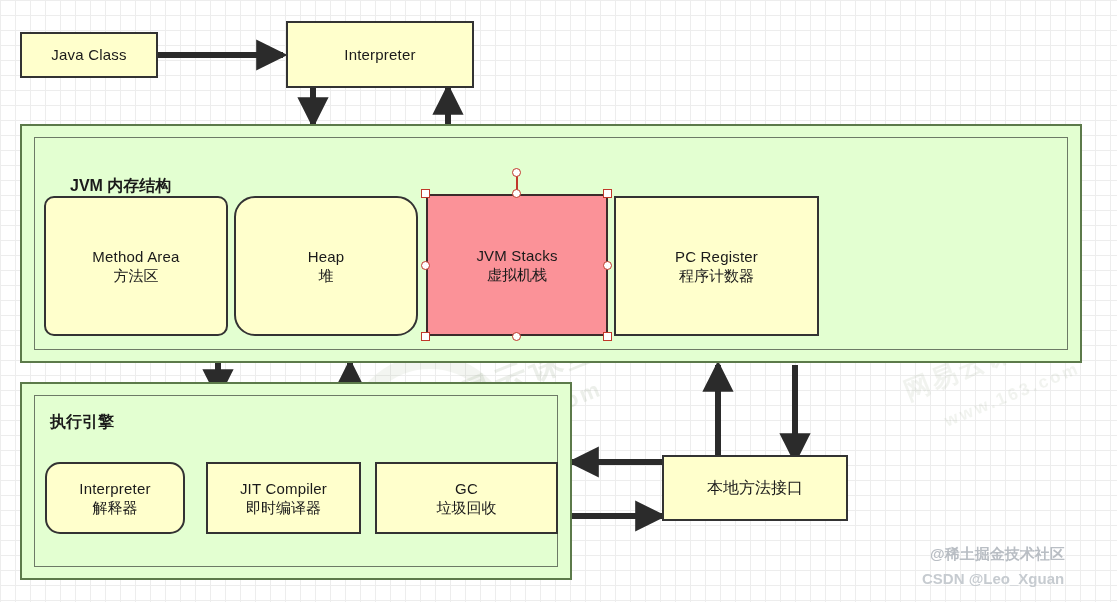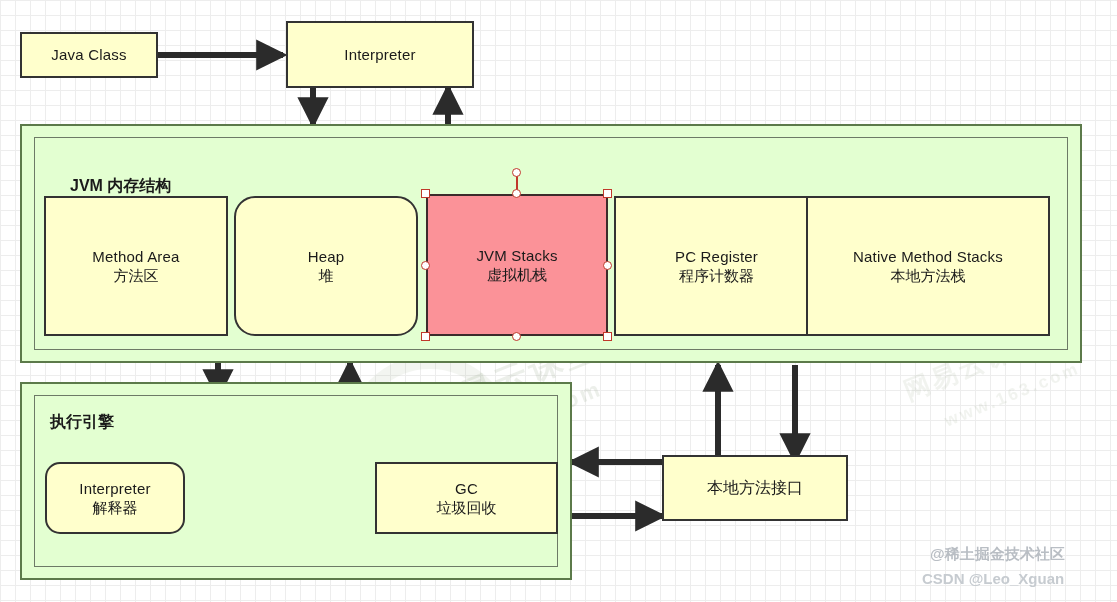--- a/index.html
+++ b/index.html
@@ -154,21 +154,21 @@
 
   <div class="node" style="left:286px; top:21px; width:188px; height:67px;">
     <span class="l-en">Interpreter</span>
   </div>
 
   <div class="group-outer" style="left:20px; top:124px; width:1062px; height:239px;">
     <div class="group-inner" style="left:12px; top:11px; right:12px; bottom:11px;"></div>
   </div>
   <div class="group-title" style="left:50px; top:176px;margin-left:20px;">JVM 内存结构</div>
 
-  <div class="node" style="left:44px; top:196px; width:184px; height:140px;">
+  <div class="node" style="left:44px; top:196px; width:184px; height:140px;border-radius:10px;">
     <span class="l-en">Method Area</span>
     <span class="l-cn">方法区</span>
   </div>
 
   <div class="node" style="left:234px; top:196px; width:184px; height:140px;border-radius:21px;">
     <span class="l-en">Heap</span>
     <span class="l-cn">堆</span>
   </div>
 
   <div class="node selected" style="left:426px; top:194px; width:182px; height:142px; z-index:30;">
@@ -185,35 +185,35 @@
   <div class="handle ci" style="left:603px; top:261px;"></div>
   <div class="handle sq" style="left:421px; top:332px;"></div>
   <div class="handle ci" style="left:512px; top:332px;"></div>
   <div class="handle sq" style="left:603px; top:332px;"></div>
 
   <div class="node" style="left:614px; top:196px; width:205px; height:140px;">
     <span class="l-en">PC Register</span>
     <span class="l-cn">程序计数器</span>
   </div>
 
-  <div class="node" style="left:806px; top:196px; width:244px; height:140px;">
-    <span class="l-en">Native Method Stacks</span>
-    <span class="l-cn">本地方法栈</span>
-  </div>
 
   <div class="group-outer" style="left:20px; top:382px; width:552px; height:198px;">
     <div class="group-inner" style="left:12px; top:11px; right:12px; bottom:11px;"></div>
   </div>
   <div class="group-title" style="left:50px; top:412px;">执行引擎</div>
 
   <div class="node" style="left:45px; top:462px; width:140px; height:72px;border-radius:15px;">
     <span class="l-en">Interpreter</span>
     <span class="l-cn">解释器</span>
   </div>
 
+  <div class="node" style="left:206px; top:462px; width:155px; height:72px;">
+    <span class="l-en">JIT Compiler</span>
+    <span class="l-cn">即时编译器</span>
+  </div>
 
   <div class="node" style="left:375px; top:462px; width:183px; height:72px;">
     <span class="l-en">GC</span>
     <span class="l-cn">垃圾回收</span>
   </div>
 
   <div class="node" style="left:662px; top:455px; width:186px; height:66px;">
     <span class="l-cn" style="font-size:16px;">本地方法接口</span>
   </div>
 

